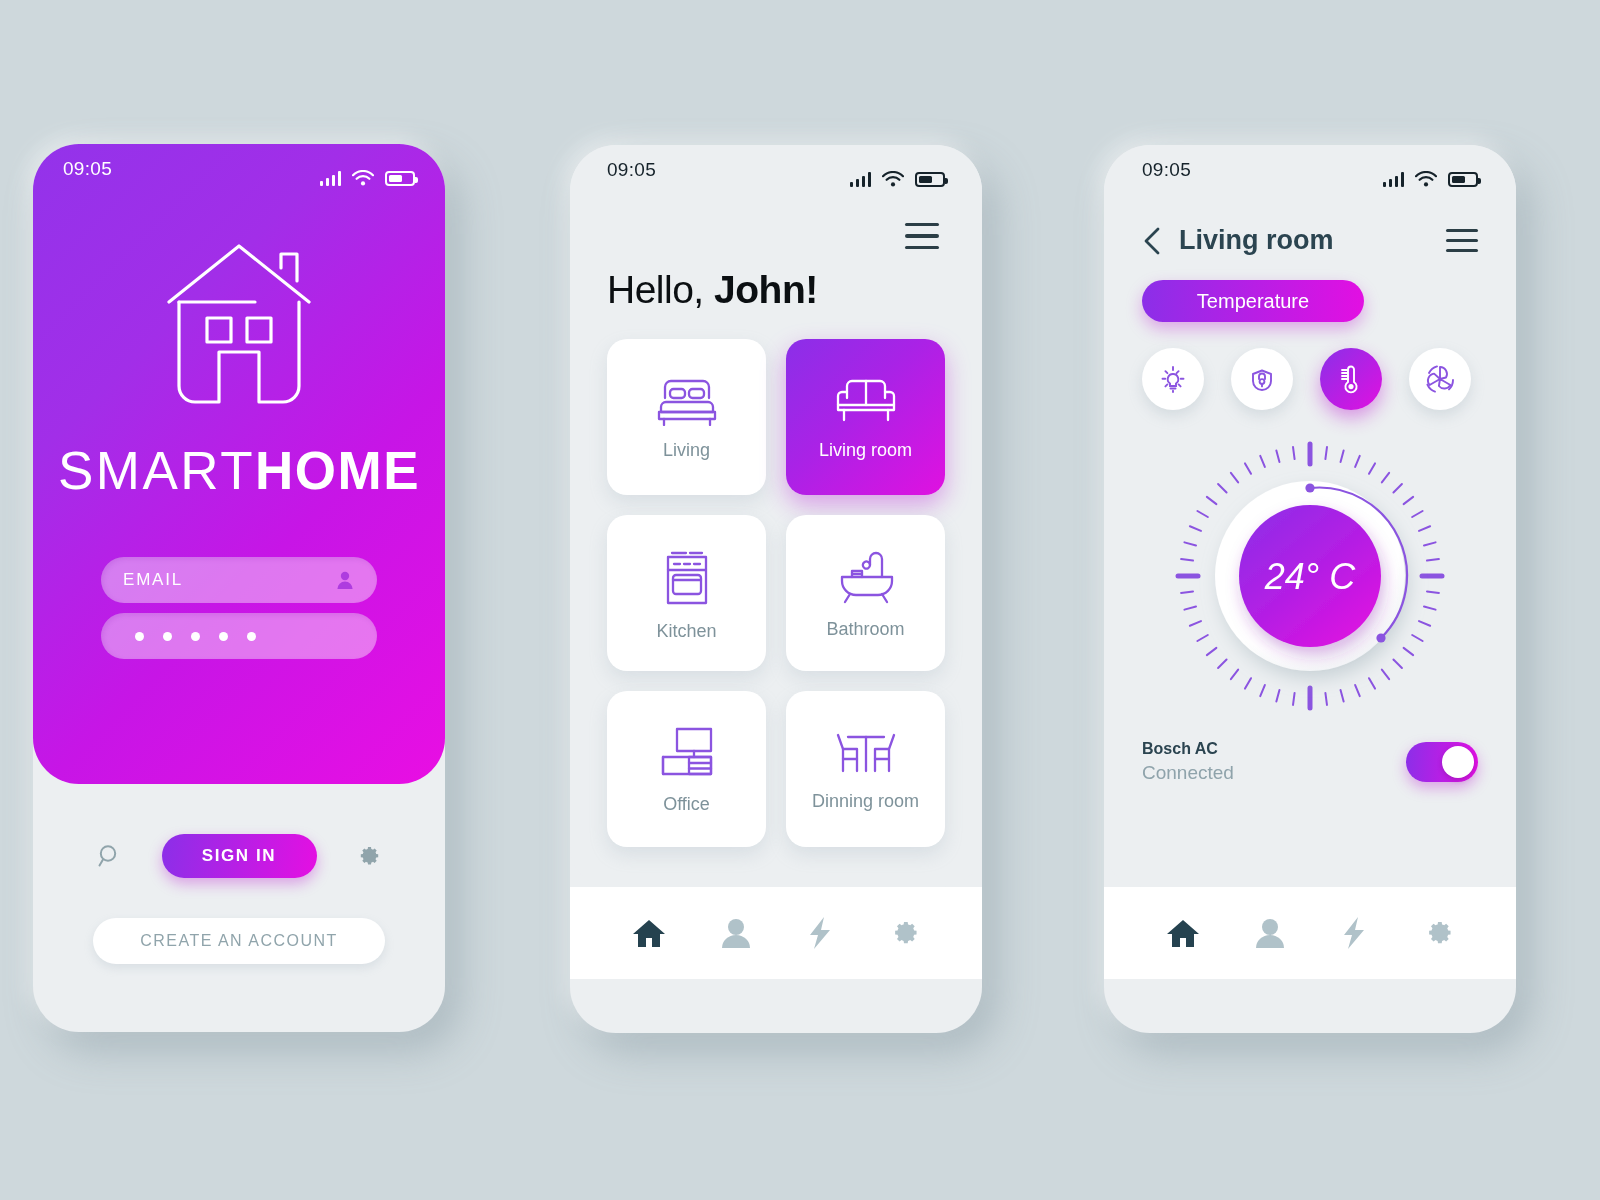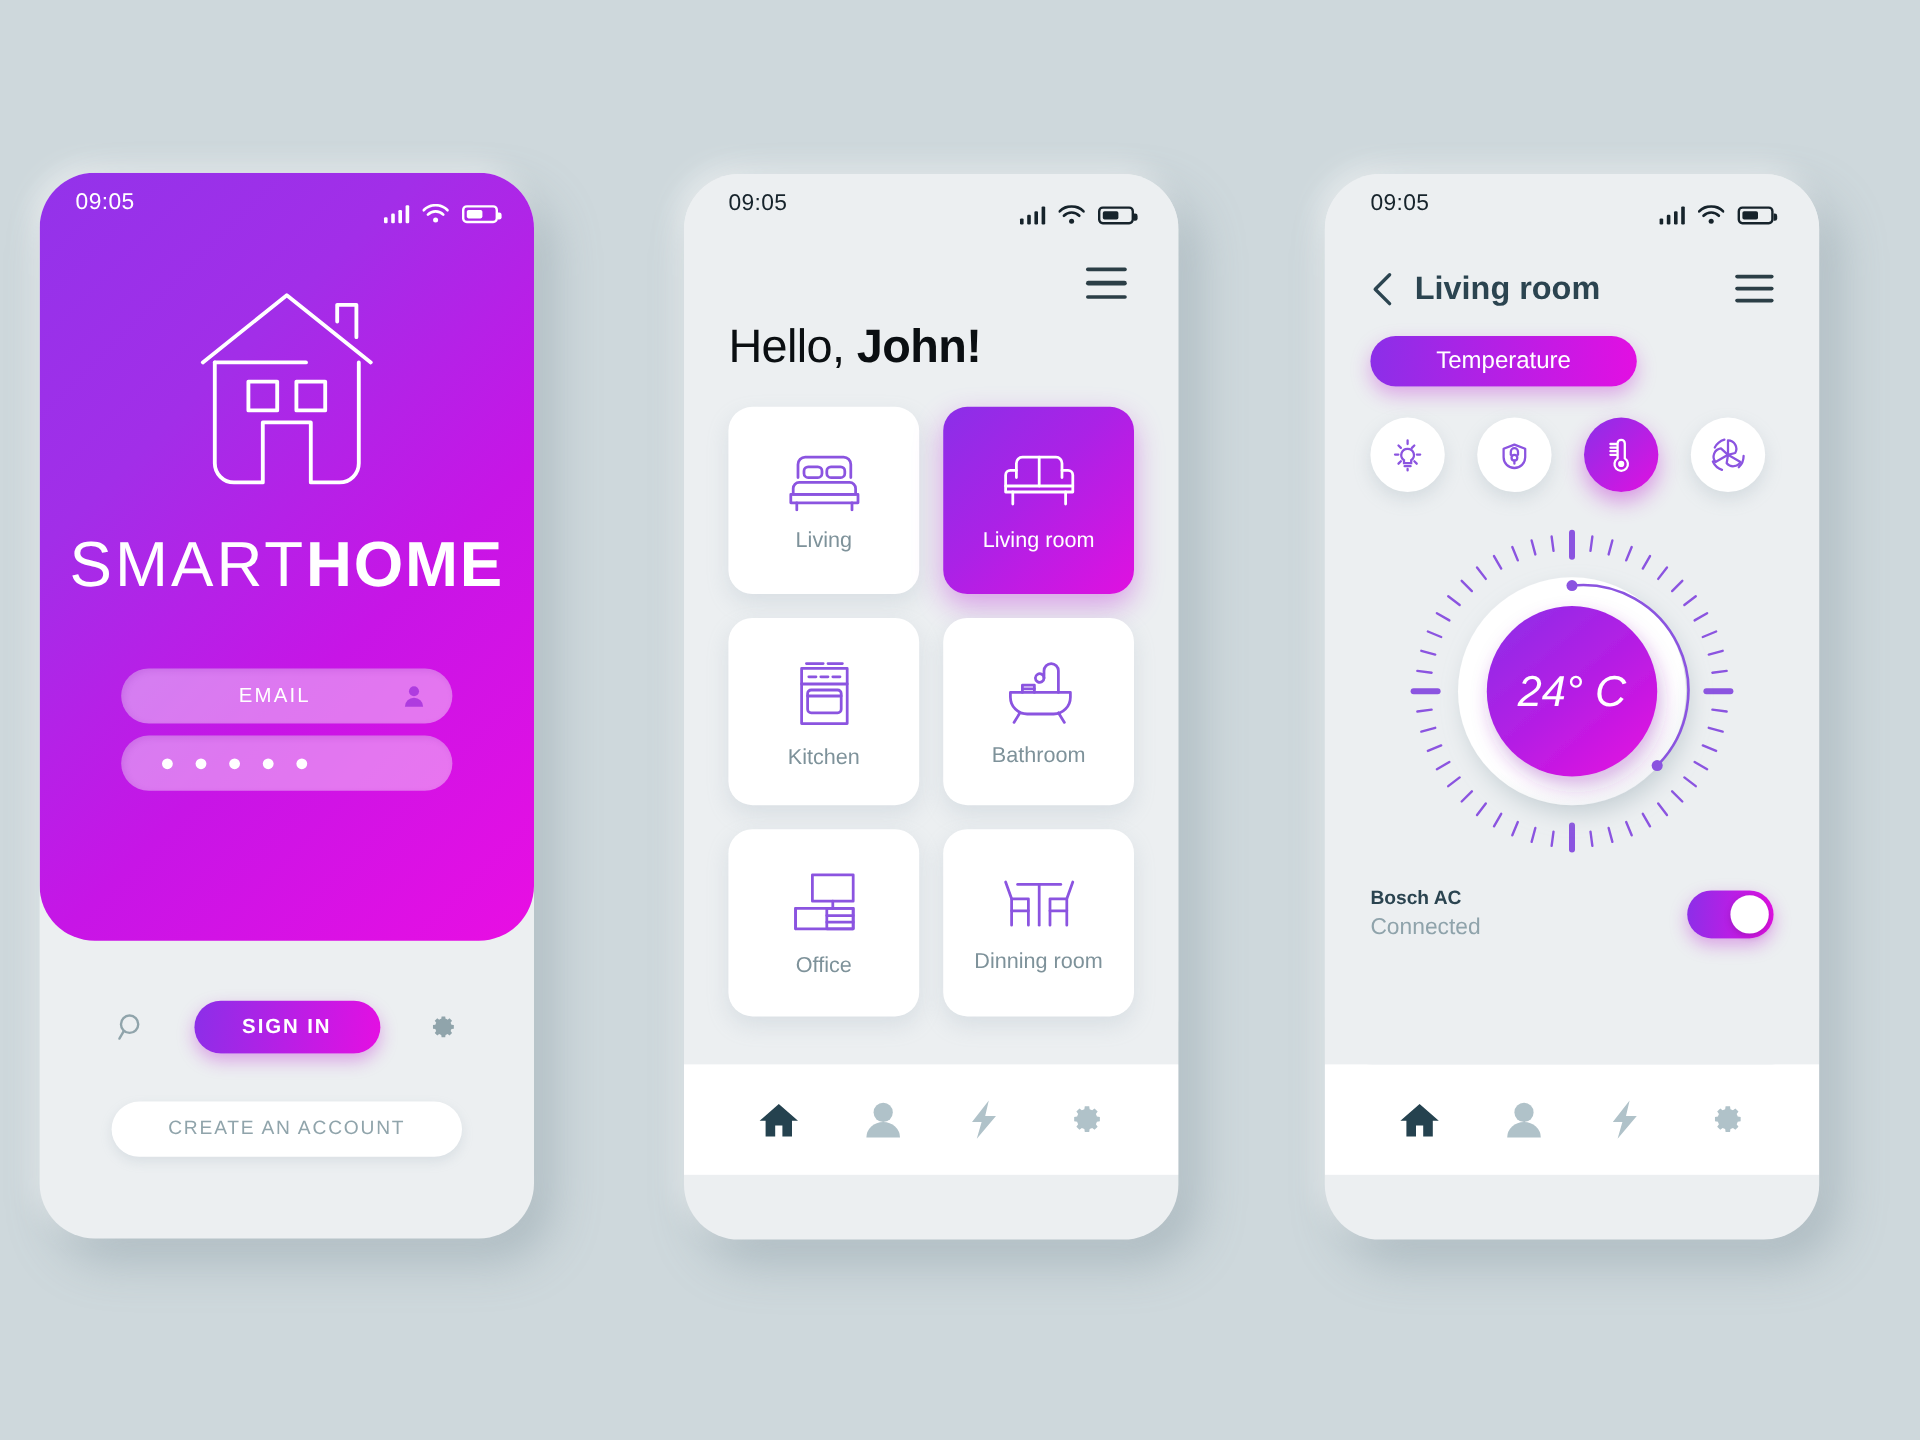--- a/index.html
+++ b/index.html
@@ -51,21 +51,21 @@
     background:linear-gradient(135deg,#9333ea 0%,#a22ee8 30%,#c715e6 62%,#e90ee3 100%);
     border-radius:0 0 46px 46px;
     position:relative;
   }
   .house-wrap { margin-top:42px; display:flex; justify-content:center; }
   .brand {
     margin-top:22px; text-align:center; color:#fff;
     font-size:53px; letter-spacing:2.5px; font-weight:300;
   }
   .brand b { font-weight:800; letter-spacing:1.5px; }
-  .fields { margin-top:56px; padding:0 68px; display:flex; flex-direction:column; gap:10px;text-align:center; }
+  .fields { margin-top:56px; padding:0 68px; display:flex; flex-direction:column; gap:10px; }
   .field {
     height:46px; border-radius:23px;
     background:rgba(255,255,255,.42);
     display:flex; align-items:center; padding:0 22px;
     color:#fff; font-size:17px; letter-spacing:1.8px;
     box-shadow: inset 2px 2px 5px rgba(150,40,190,.18);
   }
   .field .lbl { flex:1; }
   .dots { display:flex; gap:19px; padding-left:12px; }
   .dots i { width:9px; height:9px; border-radius:50%; background:#fff; display:block; }

